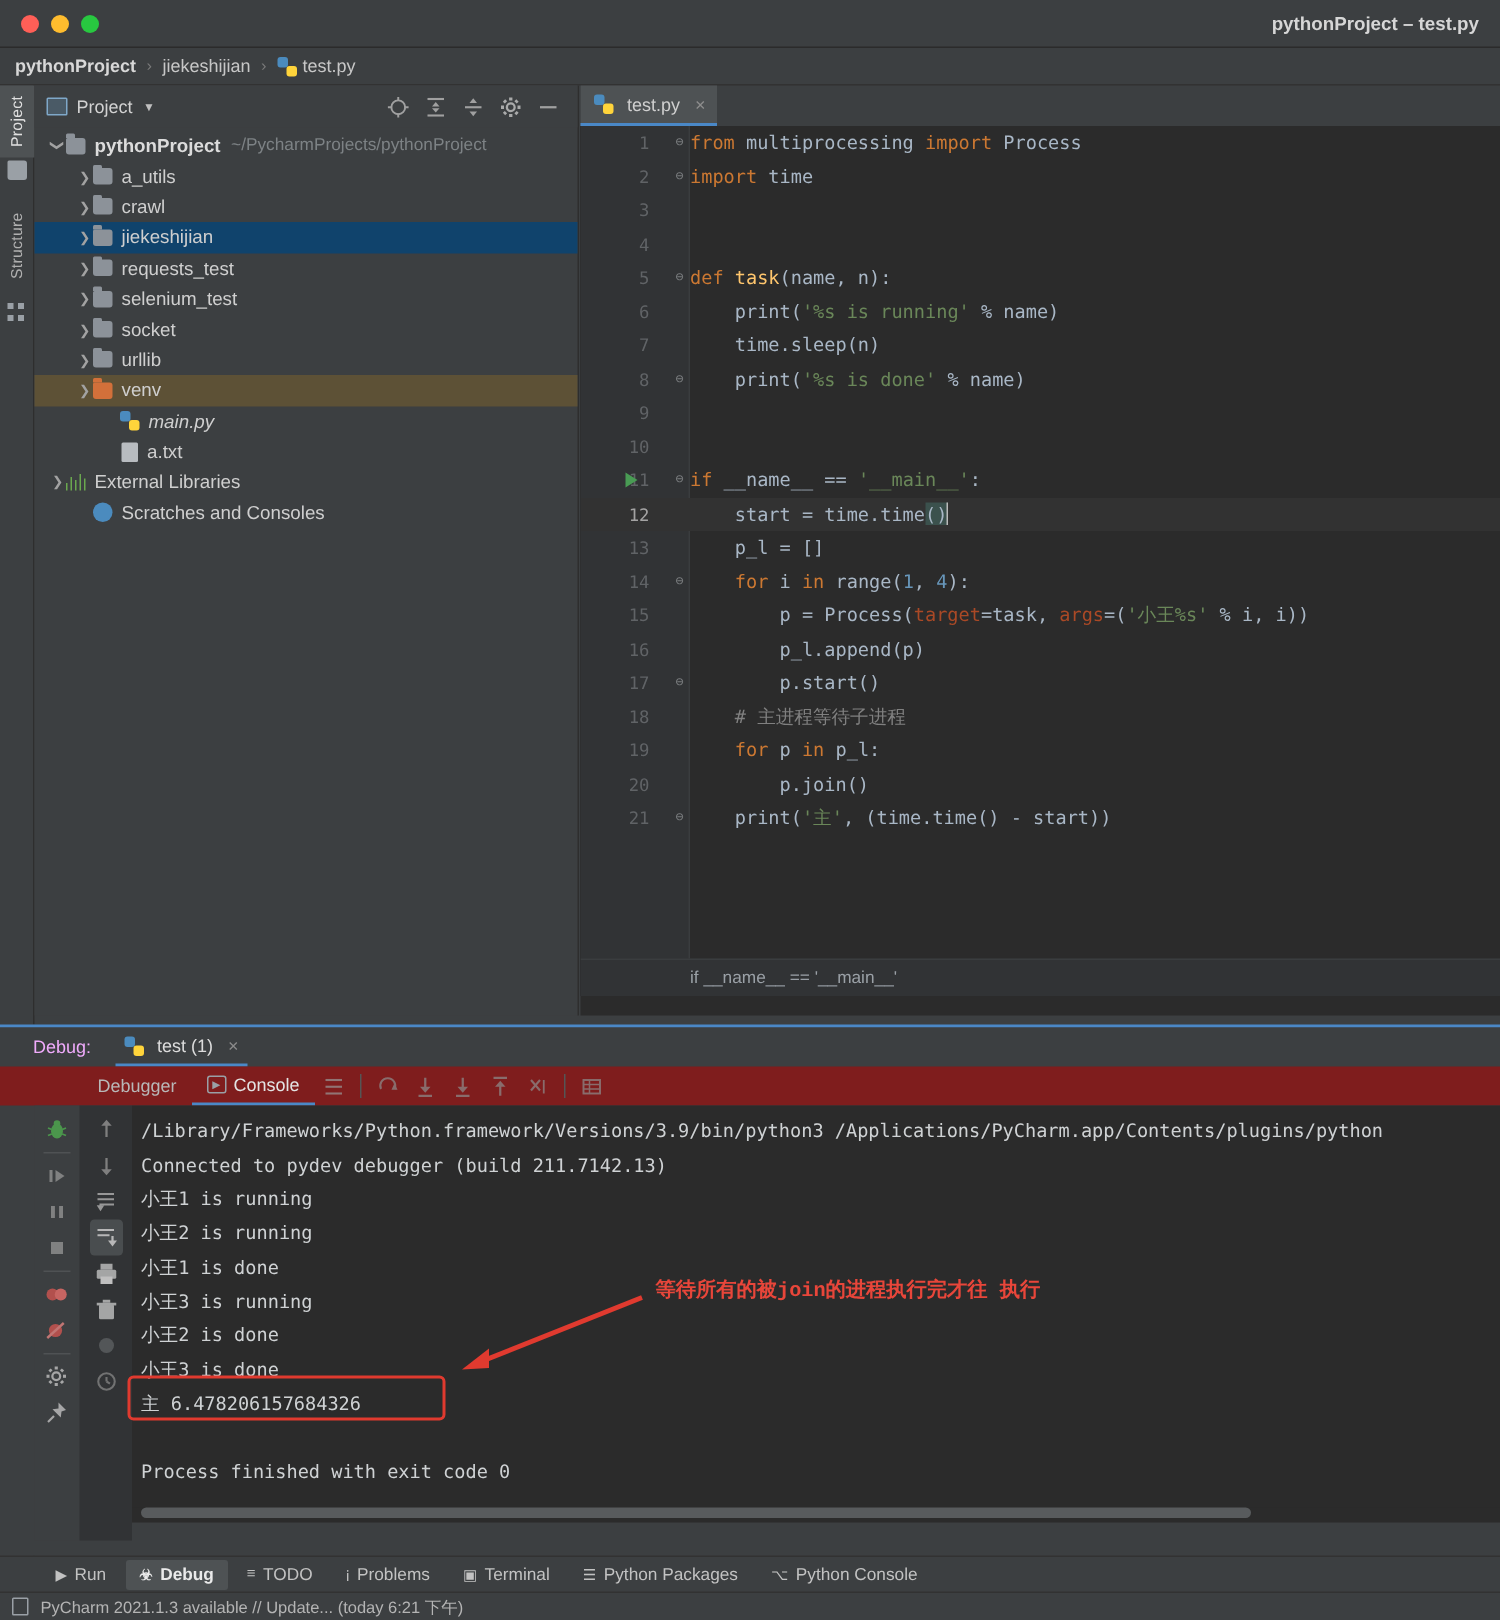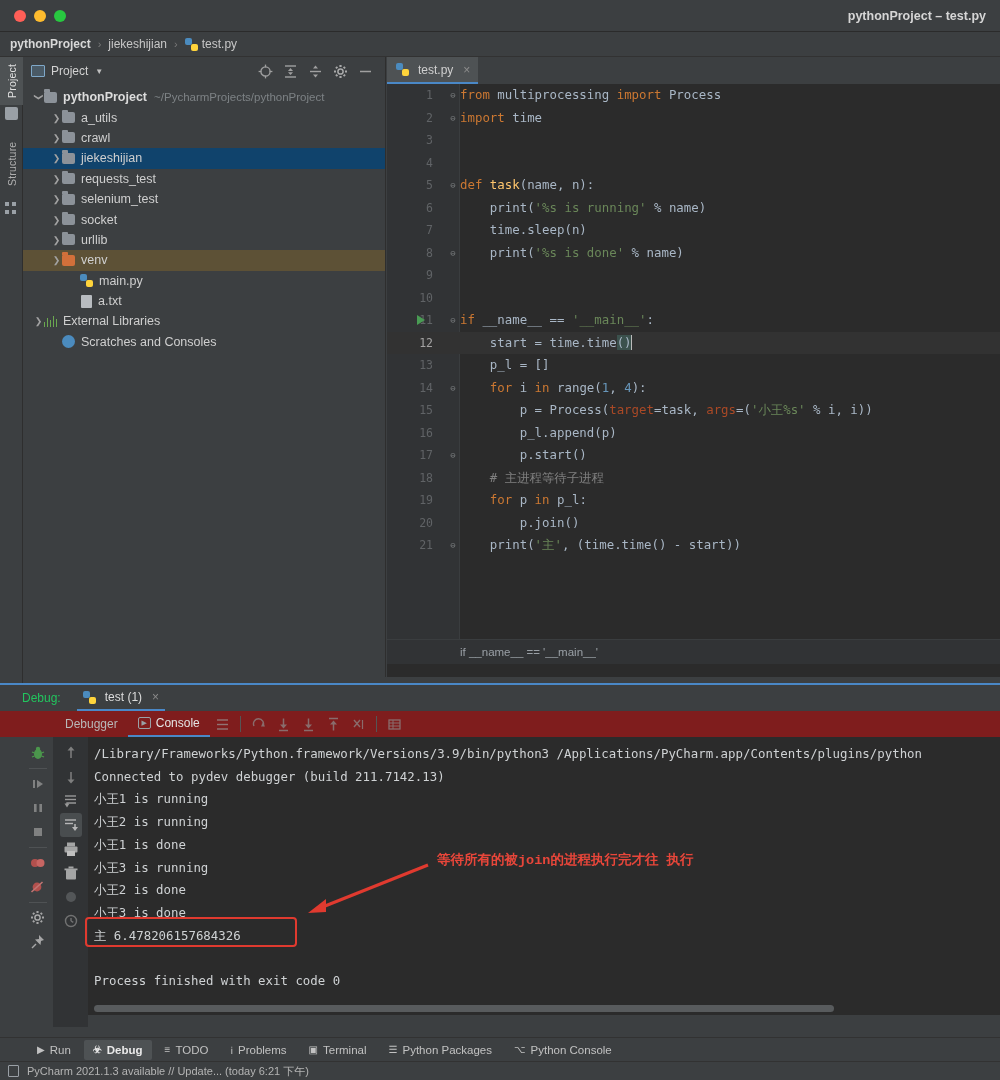--- a/index.html
+++ b/index.html
@@ -201,21 +201,21 @@
   }
   .dp-topline {
     position: absolute; left: 0; top: 0; width: 1000px; height: 2px;
     background: #4a88c7;
   }
   .dp-header {
     position: absolute; left: 0; top: 2px; width: 1000px; height: 26px;
     display: flex; align-items: center; padding-left: 22px;
     font-size: 12px; color: #cfcfcf; background: #3c3f41;
   }
-  .dp-label { color: #22c55e; margin-right: 16px; }
+  .dp-label { color: #f0abfc; margin-right: 16px; }
   .dp-tab {
     display: flex; align-items: center; gap: 5px; height: 26px;
     padding: 0 6px; border-bottom: 2px solid #4a88c7; color: #dcdcdc;
   }
   .dp-tab-close { color: #8a8a8a; margin-left: 5px; font-size: 12px; }
 
   .dp-toolbar {
     position: absolute; left: 0; top: 28px; width: 1000px; height: 26px;
     display: flex; align-items: center; background: #7f1d1d;
   }
@@ -435,21 +435,21 @@
         <div class="node" style="padding-left: 28px;">
           <span class="arrow">❯</span>
           <span class="folder"></span>
           <span class="nlabel">urllib</span>
         </div>
         <div class="node sel-tan" style="padding-left: 28px;">
           <span class="arrow">❯</span>
           <span class="folder orange"></span>
           <span class="nlabel">venv</span>
         </div>
-        <div class="node" style="padding-left: 46px;">
+        <div class="node" style="padding-left: 46px; font-style: italic;">
           <span class="arrow"></span>
           <span class="py-ico" style="margin-right: 6px;"></span>
           <span class="nlabel">main.py</span>
         </div>
         <div class="node" style="padding-left: 46px;">
           <span class="arrow"></span>
           <span class="txt-ico"></span>
           <span class="nlabel">a.txt</span>
         </div>
         <div class="node" style="padding-left: 10px;">

